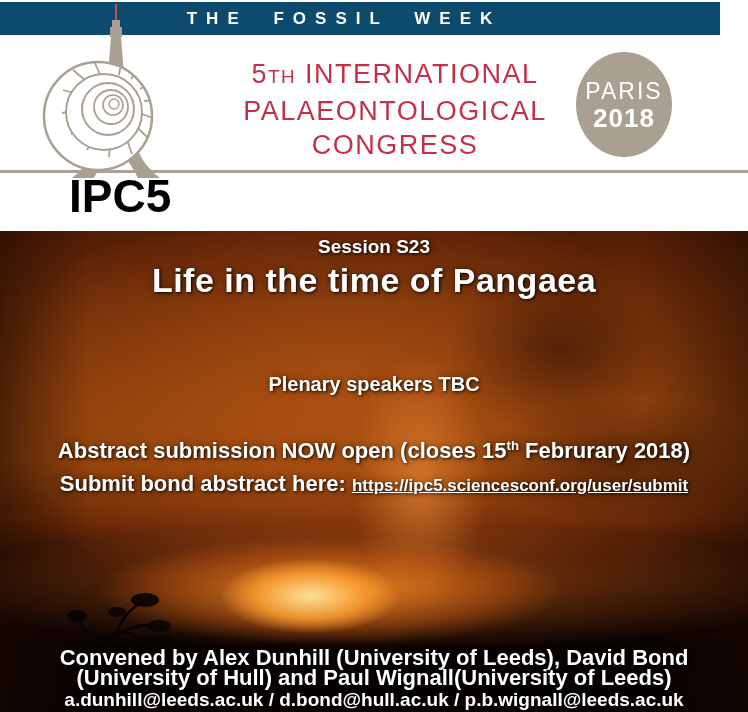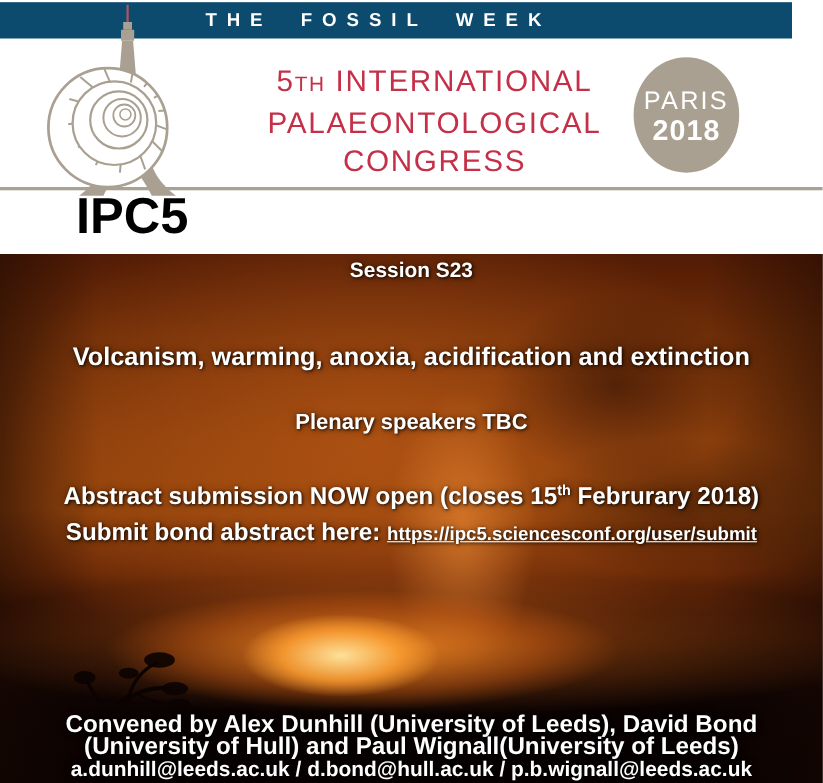--- a/index.html
+++ b/index.html
@@ -155,21 +155,21 @@
       <g fill="#0b0302" opacity="0.9">
         <ellipse cx="90" cy="24" rx="14" ry="7"></ellipse>
         <ellipse cx="104" cy="50" rx="12" ry="6"></ellipse>
         <ellipse cx="108" cy="64" rx="10" ry="5"></ellipse>
         <ellipse cx="22" cy="40" rx="10" ry="6"></ellipse>
         <ellipse cx="62" cy="36" rx="9" ry="5"></ellipse>
       </g>
     </svg>
 
     <div class="v-text session-label">Session S23</div>
-    <div class="v-text pangaea-subtitle">Volcanism, warming, anoxia, acidification and extinction</div>
+    <div class="v-text pangaea-title">Life in the time of Pangaea</div>
     <div class="v-text plenary">Plenary speakers TBC</div>
 
     <div class="v-text abstract-line"><span>Abstract submission NOW open (closes 15</span><sup>th</sup><span> Februrary 2018)</span></div>
 
     <div class="v-text submit-line"><span>Submit bond abstract here: </span><a href="#" class="submit-link">https://ipc5.sciencesconf.org/user/submit</a></div>
 
     <div class="v-text conveners">Convened by Alex Dunhill (University of Leeds), David Bond (University of Hull) and Paul Wignall(University of Leeds)</div>
     <div class="v-text emails">a.dunhill@leeds.ac.uk / d.bond@hull.ac.uk / p.b.wignall@leeds.ac.uk</div>
   </div>
 

